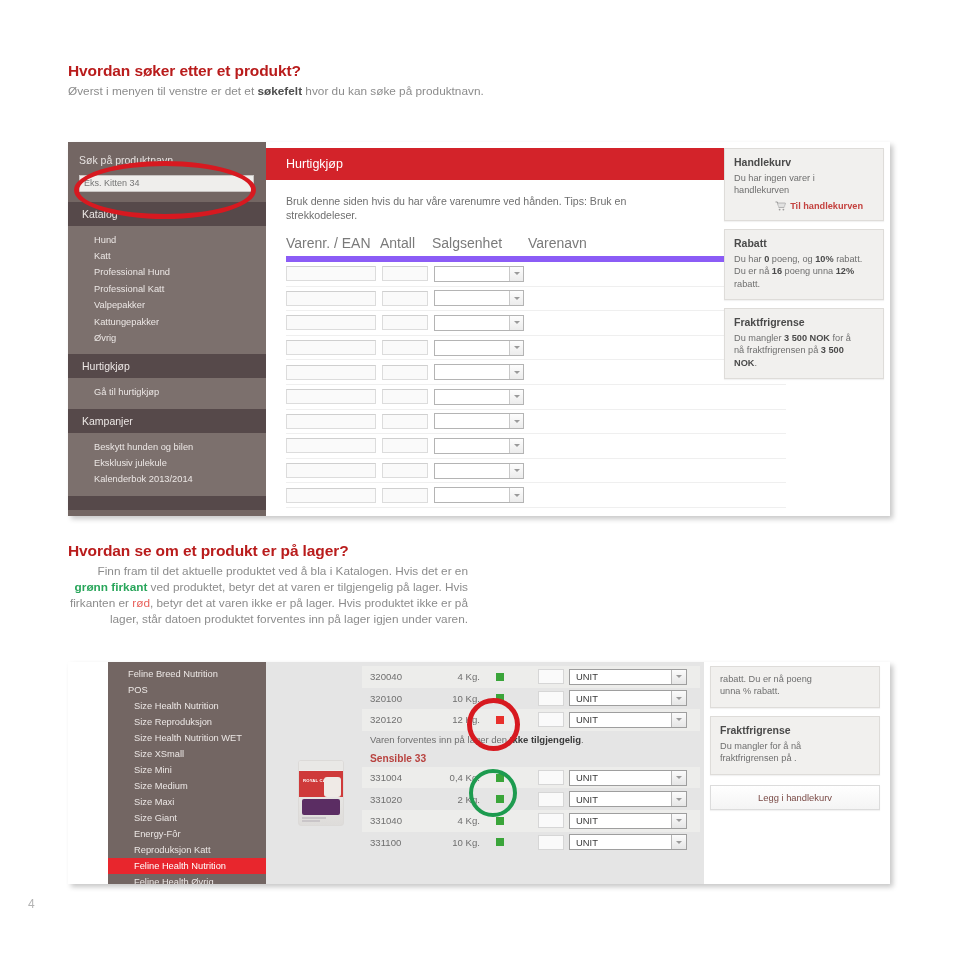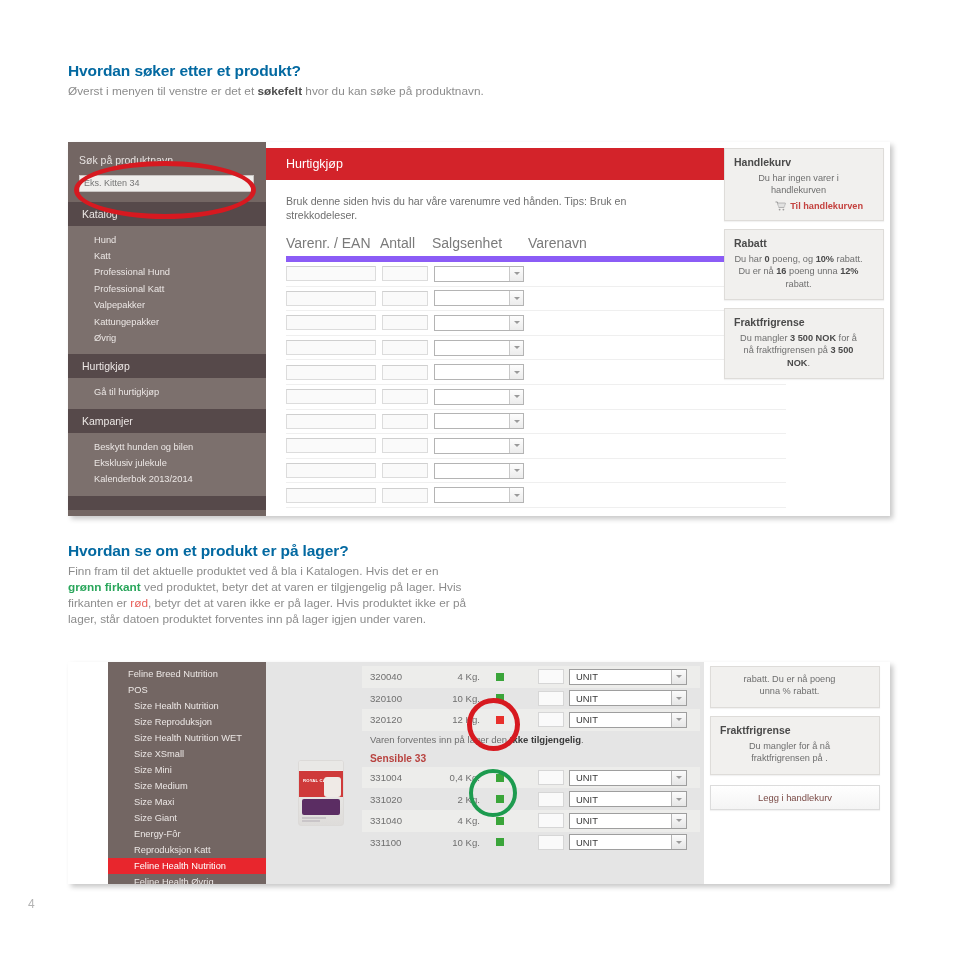--- a/index.html
+++ b/index.html
@@ -6,21 +6,21 @@
   body{
     width:960px;height:960px;background:#ffffff;
     font-family:"Liberation Sans", sans-serif;
     -webkit-font-smoothing:antialiased;
     position:relative;overflow:hidden;
   }
   .page{position:absolute;left:0;top:0;width:960px;height:960px;}
 
   
   .doc-h1{
-    position:absolute;font-size:15.5px;font-weight:bold;color:#0369a1;
+    position:absolute;font-size:15.5px;font-weight:bold;color:#b91c1c;
     letter-spacing:-0.1px;
   }
   .doc-p{
     position:absolute;font-size:11.8px;line-height:16.1px;color:#8c8c8c;
   }
   .doc-p b{color:#4d4d4d;font-weight:bold;}
   .grn{color:#29a65b;font-weight:bold;}
   .rd{color:#e8605a;}
   .pagenum{position:absolute;left:28px;top:897px;font-size:12px;color:#b3b3b3;}
 
@@ -88,21 +88,21 @@
   .btn-new{width:110px;}
   .btn-cart{width:110px;}
 
   
   .right1{position:absolute;right:0;top:0;width:166px;padding:6px 6px 0 0;box-sizing:border-box;}
   .card{
     background:#f1f0ee;border:1px solid #dedcd9;padding:7px 20px 9px 9px;
     margin-bottom:8px;box-shadow:0 1px 1px rgba(0,0,0,0.05);
   }
   .card h4{margin:0 0 4px 0;font-size:10.5px;color:#4a4a4a;}
-  .card p{margin:0;font-size:9.2px;line-height:12.4px;color:#6e6e6e;text-align:center;}
+  .card p{margin:0;font-size:9.2px;line-height:12.4px;color:#6e6e6e;}
   .card p b{color:#4a4a4a;}
   .cart-link{display:flex;justify-content:flex-end;align-items:center;gap:4px;margin-top:4px;}
   .cart-link span.lnk{font-size:9.2px;color:#c4423f;font-weight:bold;}
 
   
   .nav2{position:absolute;left:0;top:0;width:198px;height:222px;background:#736663;padding-top:4px;
         box-sizing:border-box;margin-left:40px;}
   .nav2 .nav-item{padding:3.0px 0 3.0px 26px;font-size:9.3px;}
   .nav2 .nav-item.lvl0{padding-left:20px;}
   .nav2 .nav-item.active{
@@ -327,21 +327,21 @@
       <div class="card">
         <h4>Fraktfrigrense</h4>
         <p><span>Du mangler </span><b>3 500 NOK</b><span> for å nå fraktfrigrensen på </span><b>3 500 NOK</b><span>.</span></p>
       </div>
     </div>
   </div>
 
   <div class="circ" style="left:74px;top:161px;width:172px;height:48px;"></div>
 
   <div class="doc-h1" style="left:68px;top:542px;">Hvordan se om et produkt er på lager?</div>
-  <div class="doc-p" style="left:68px;top:563px;width:400px;">
+  <div class="doc-p" style="left:68px;top:563px;width:400px;text-align:right;">
     <span>Finn fram til det aktuelle produktet ved å bla i Katalogen. Hvis det er en </span><span class="grn">grønn firkant</span><span> ved produktet, betyr det at varen er tilgjengelig på lager. Hvis firkanten er </span><span class="rd">rød</span><span>, betyr det at varen ikke er på lager. Hvis produktet ikke er på lager, står datoen produktet forventes inn på lager igjen under varen.</span>
   </div>
 
   <div class="shot" id="shot2">
 
     <div class="nav2">
       <div id="nav2-items">
           <div class="nav-item lvl0">Feline Breed Nutrition</div>
           <div class="nav-item lvl0">POS</div>
           <div class="nav-item">Size Health Nutrition</div>

